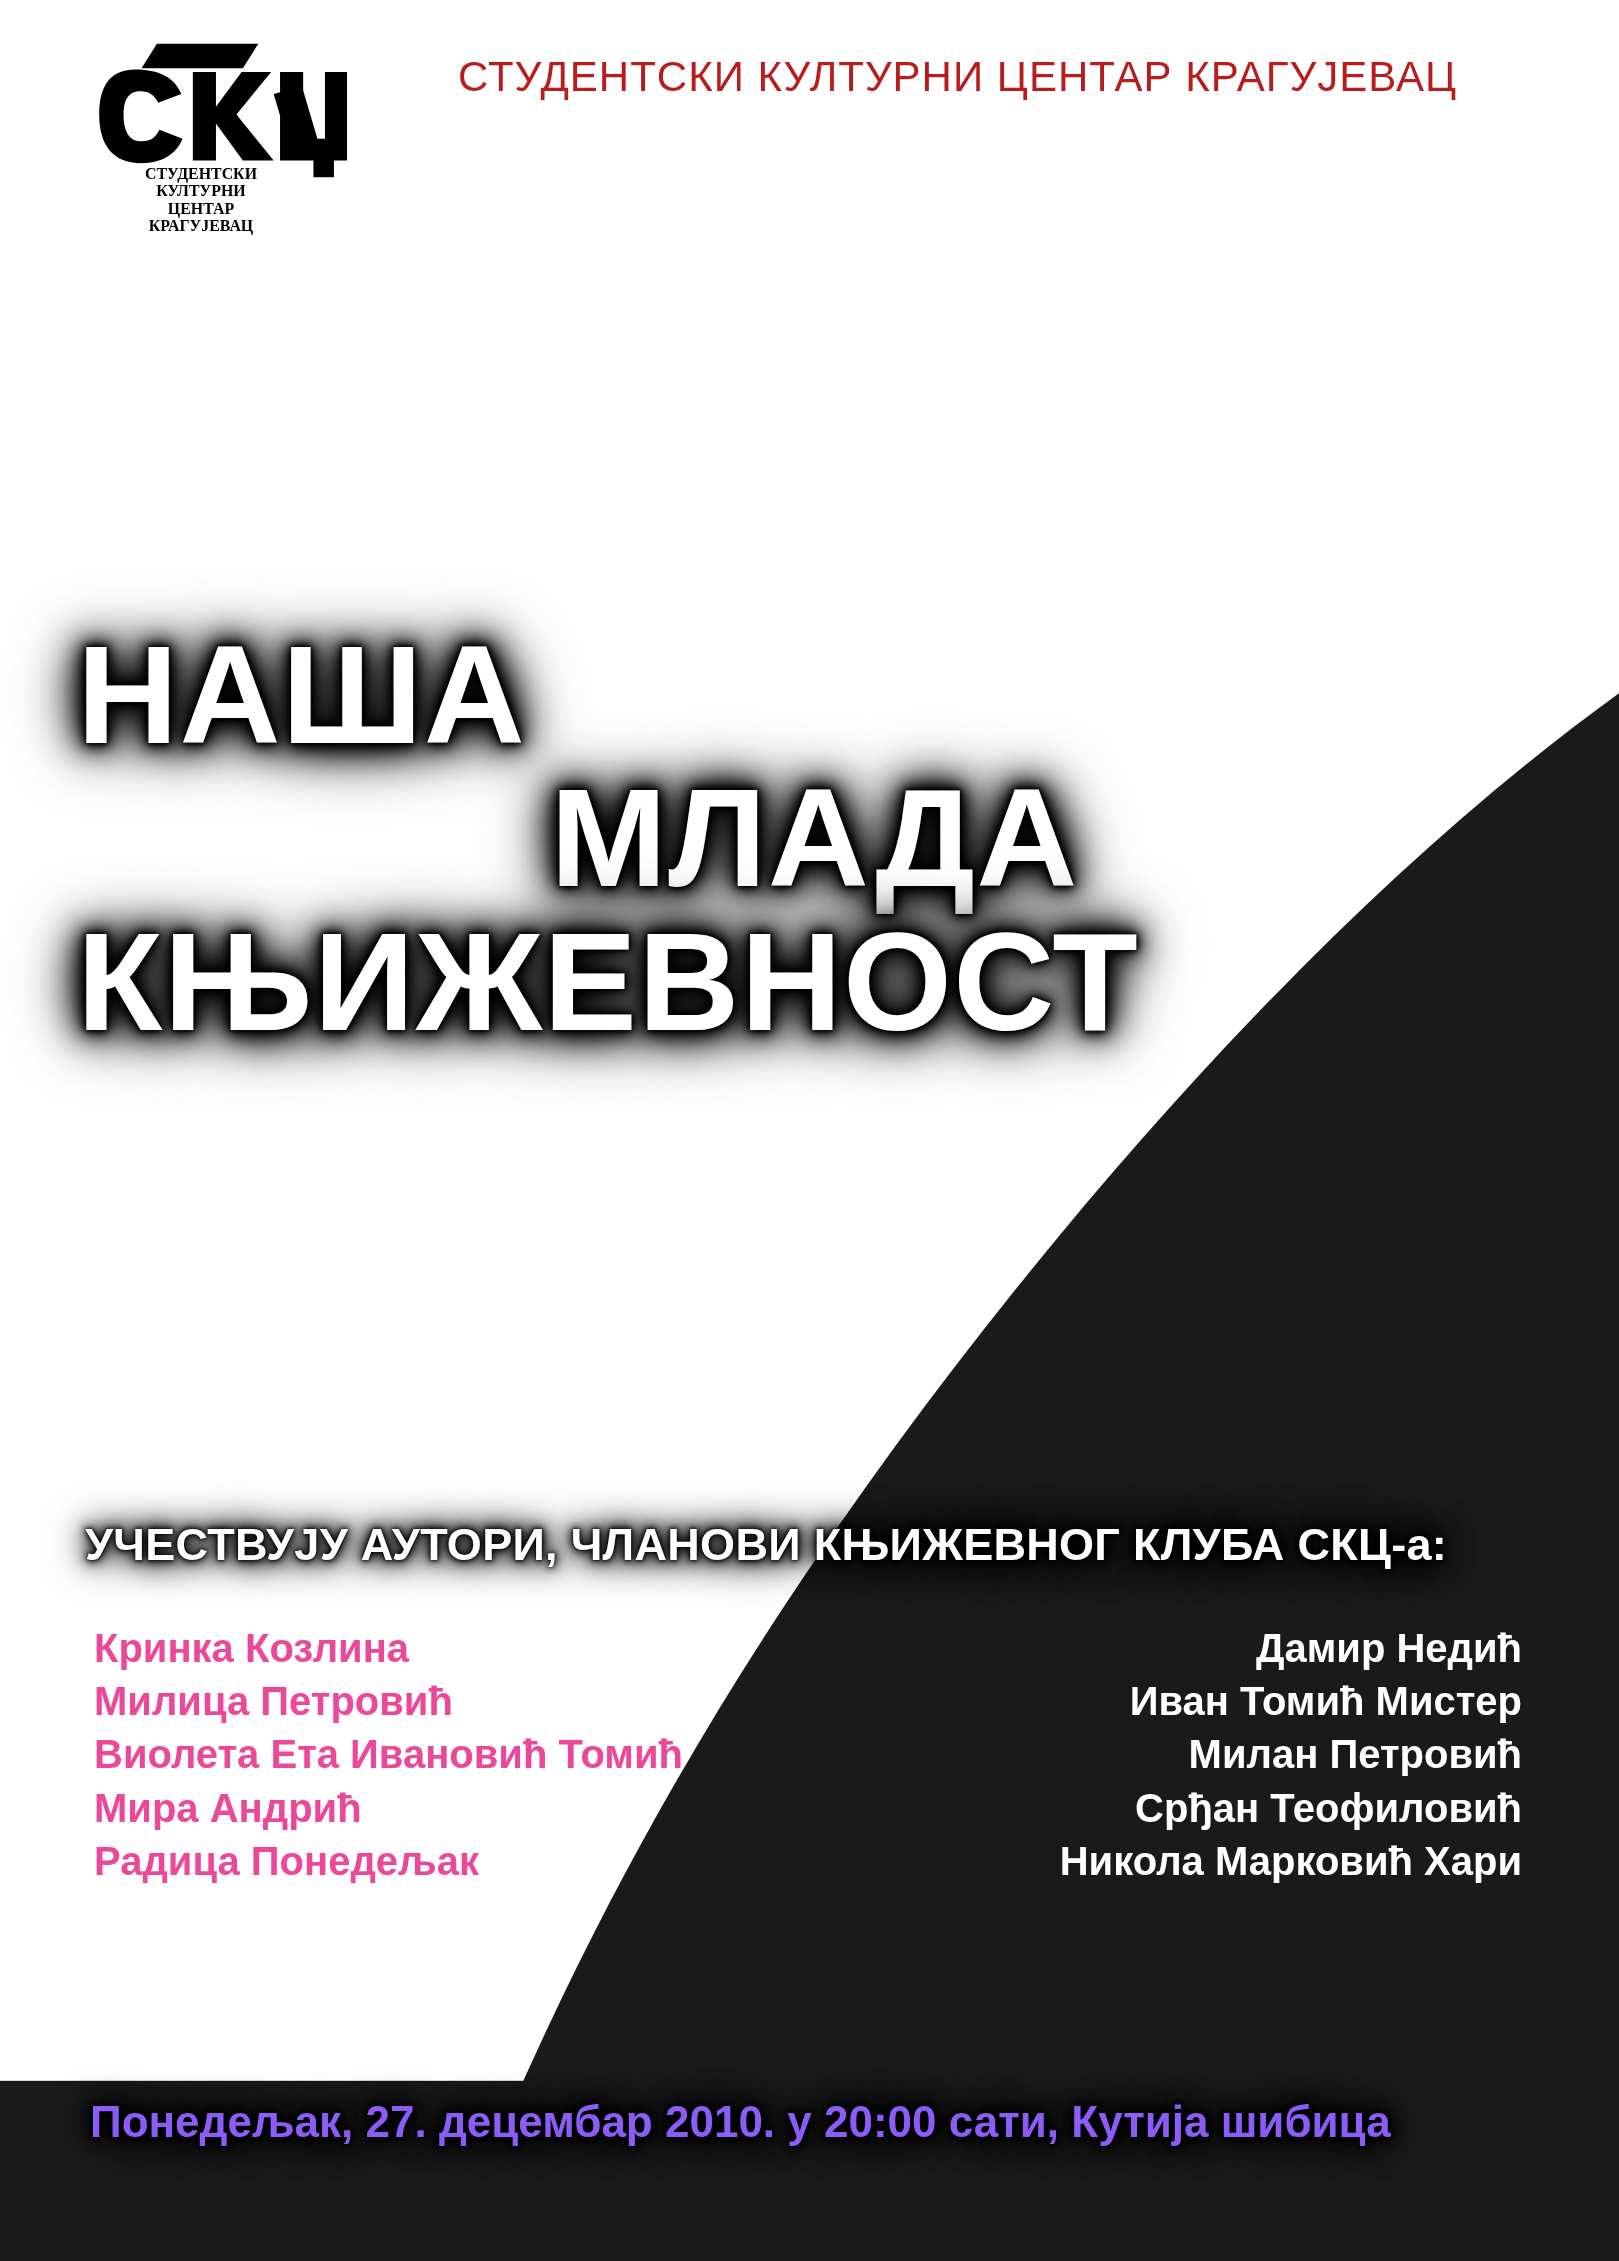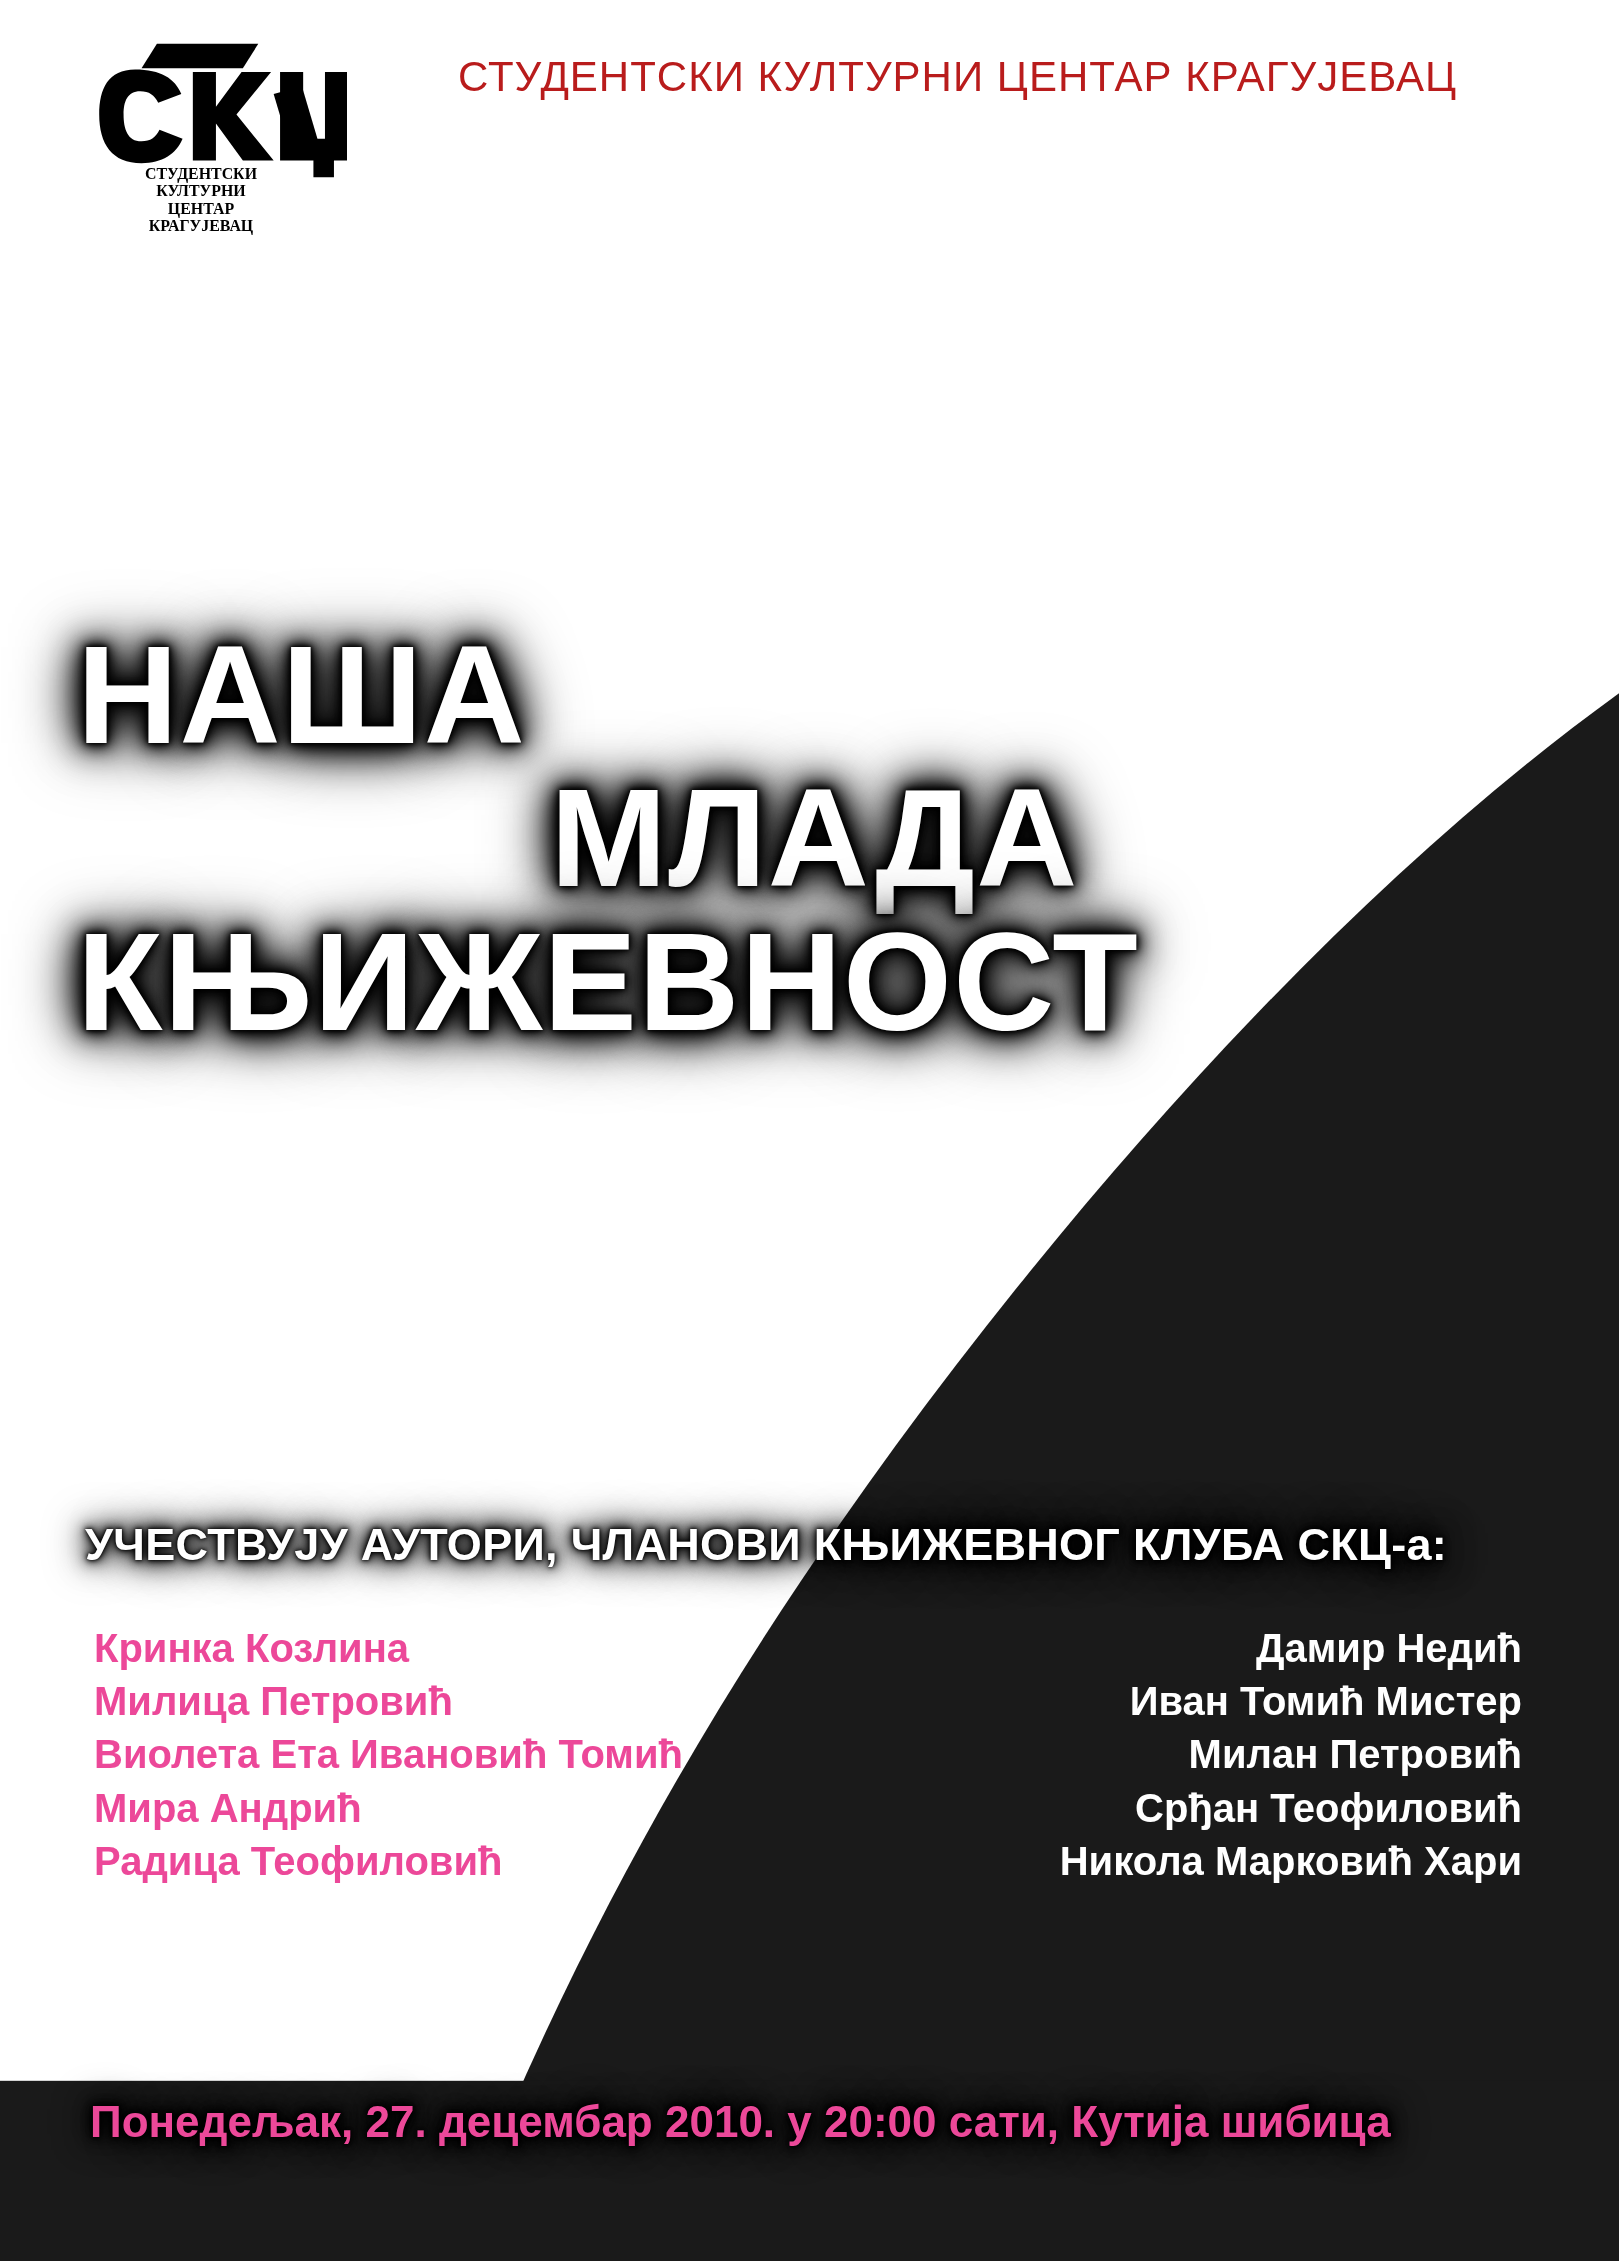--- a/index.html
+++ b/index.html
@@ -137,21 +137,21 @@
     left: 0;
     top: 2097px;
     width: 100%;
   }
   .footer-text {
     position: absolute;
     left: 90px;
     top: 0;
     font-size: 44px;
     font-weight: bold;
-    color: #ec4899;
+    color: #8b5cf6;
     white-space: nowrap;
     letter-spacing: 0px;
     text-shadow:
       0 0 3.2px #000, 0 0 6.4px #000, 0 0 10.3px #000,
       0 0 16.7px #000, 0 0 26px #000, 0 0 38px #000;
   }
 </style>
 </head>
 <body>
 
@@ -196,21 +196,21 @@
     <div class="title-line l3">КЊИЖЕВНОСТ</div>
   </div>
 
   <div class="participants-heading">УЧЕСТВУЈУ АУТОРИ, ЧЛАНОВИ КЊИЖЕВНОГ КЛУБА СКЦ-а:</div>
 
   <div class="names-left">
     <div class="name">Кринка Козлина</div>
     <div class="name">Милица Петровић</div>
     <div class="name">Виолета Ета Ивановић Томић</div>
     <div class="name">Мира Андрић</div>
-    <div class="name">Радица Теофиловић</div>
+    <div class="name">Радица Понедељак</div>
   </div>
 
   <div class="names-right">
     <div class="name">Дамир Недић</div>
     <div class="name">Иван Томић Мистер</div>
     <div class="name">Милан Петровић</div>
     <div class="name">Срђан Теофиловић</div>
     <div class="name">Никола Марковић Хари</div>
   </div>
 

